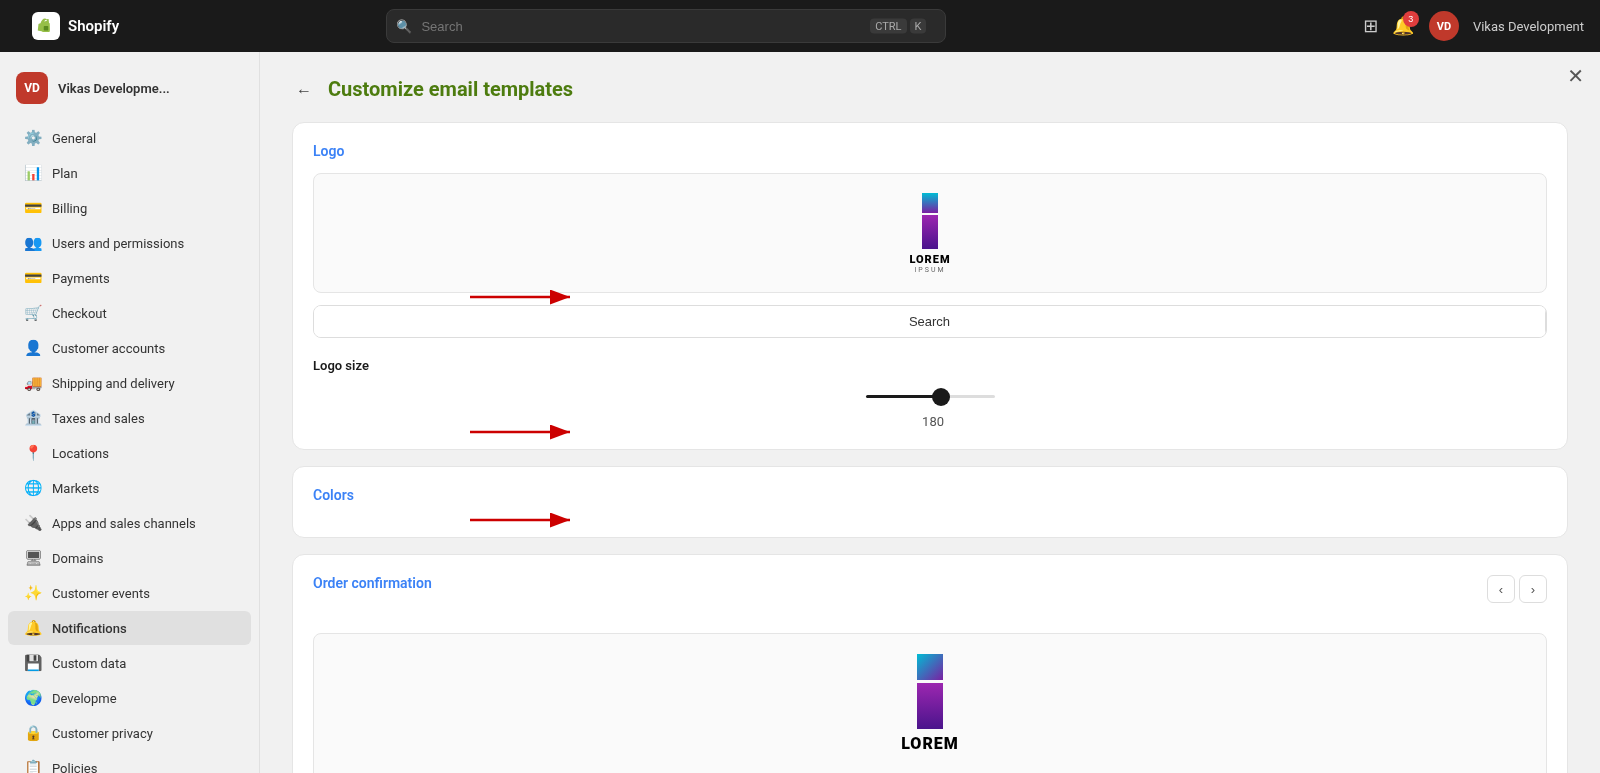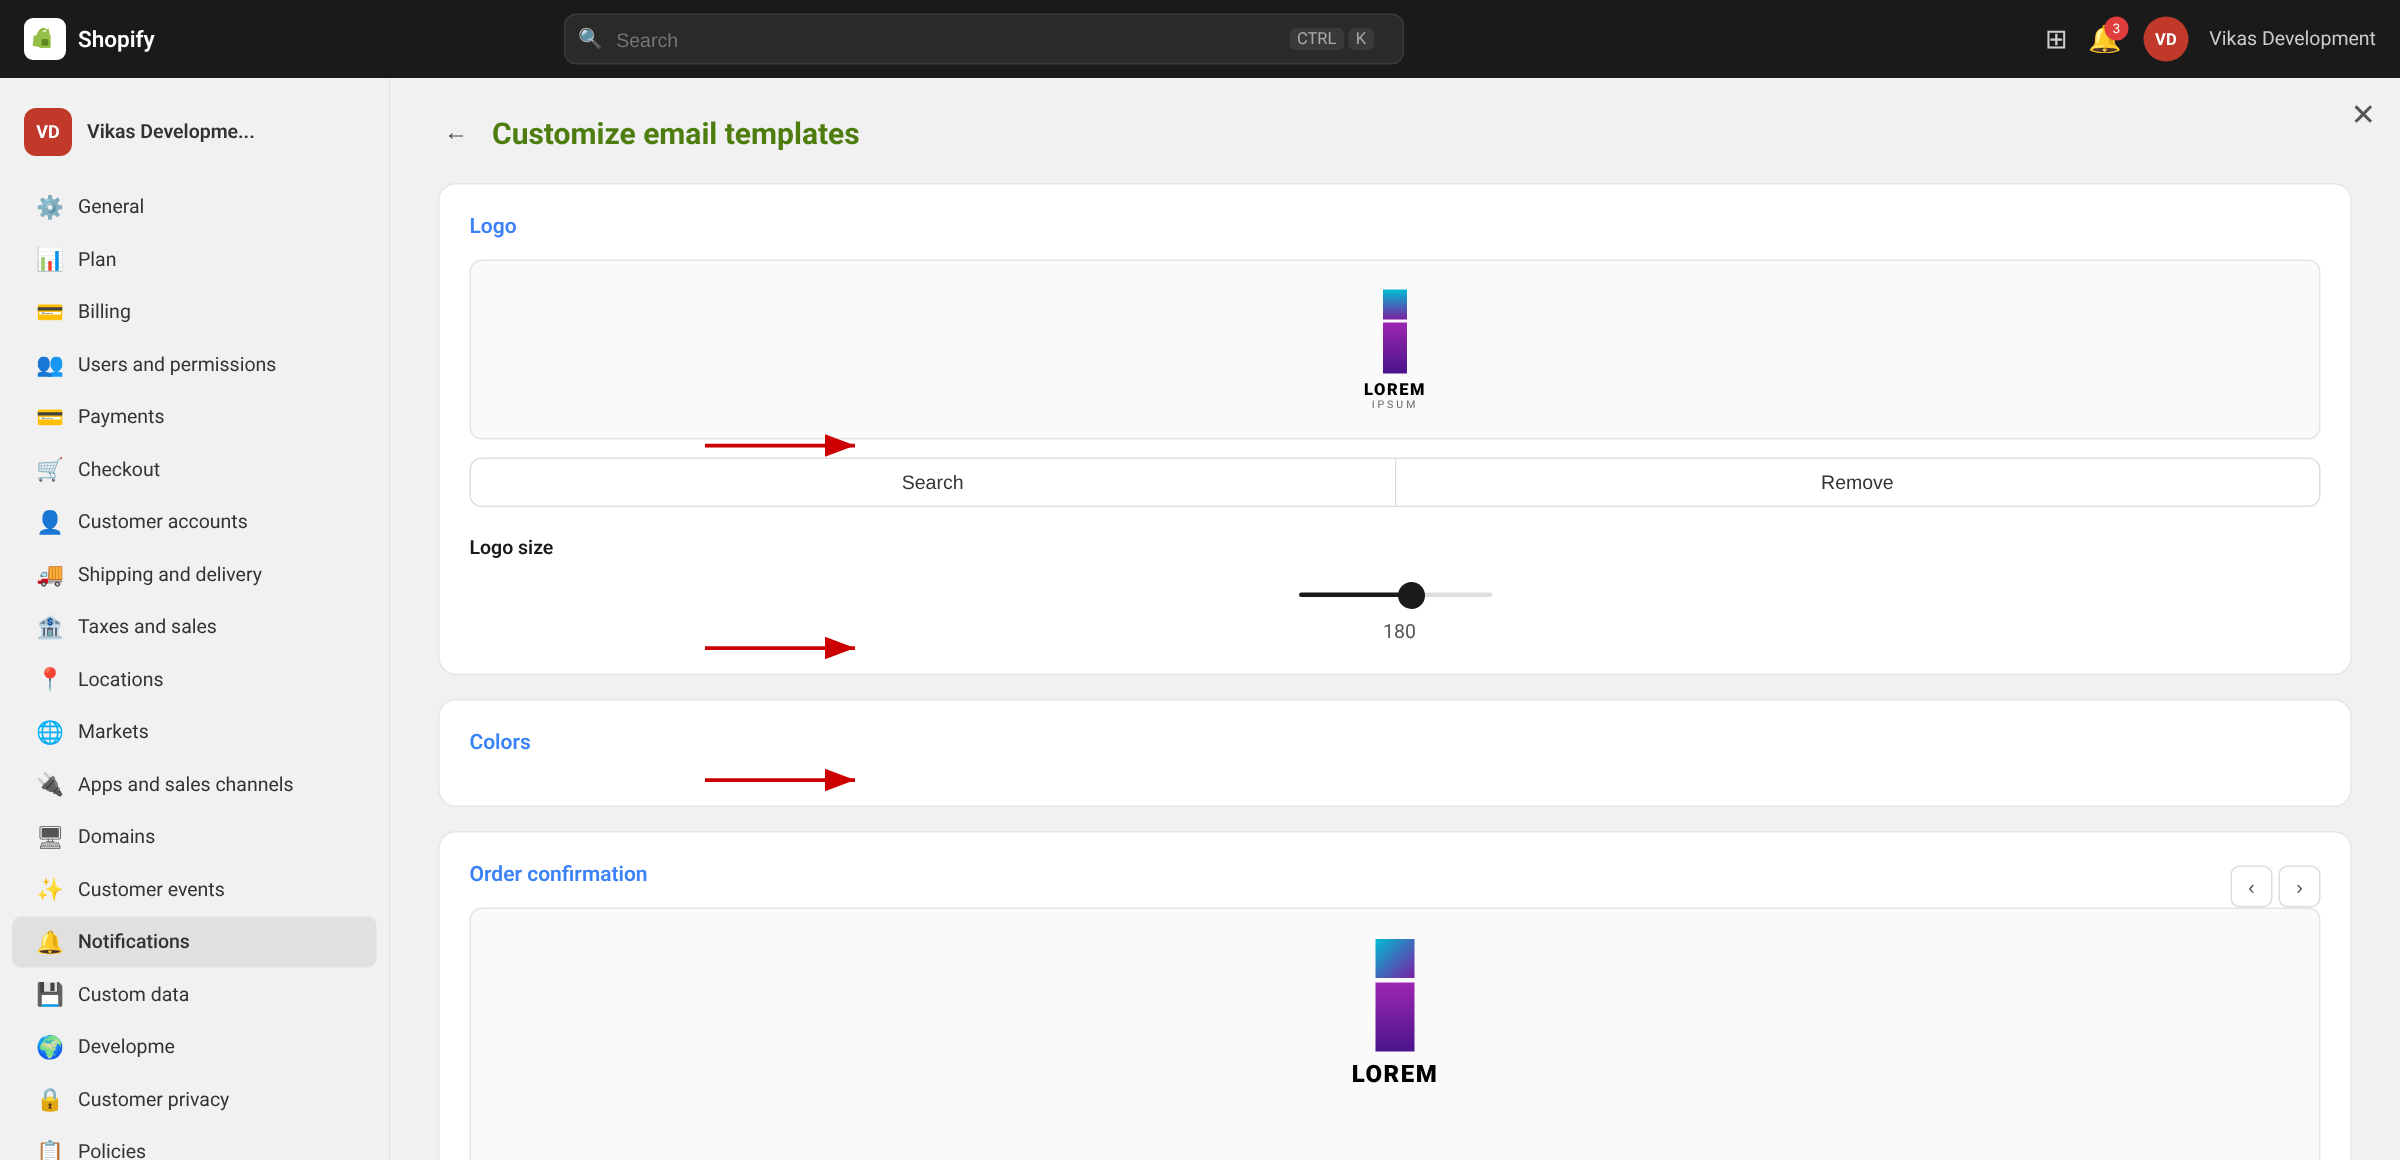--- a/index.html
+++ b/index.html
@@ -15,20 +15,21 @@
       gap: 12px;
     }
     .shopify-logo {
       display: flex;
       align-items: center;
       gap: 8px;
       color: white;
       font-size: 15px;
       font-weight: 600;
       min-width: 140px;
+      margin-left: 16px;
     }
     .shopify-logo-icon {
       width: 28px;
       height: 28px;
       background: white;
       border-radius: 6px;
       display: flex;
       align-items: center;
       justify-content: center;
     }
@@ -303,23 +304,23 @@
       cursor: pointer;
     }
     .accent-label {
       font-size: 13px;
       color: #333;
     }
 
     
     .order-confirm-header {
       display: flex;
-      align-items: flex-end;
+      align-items: flex-start;
       justify-content: space-between;
-      margin-bottom: 0;
+      margin-bottom: 28px;
     }
     .nav-arrows {
       display: flex;
       gap: 4px;
     }
     .arrow-btn {
       width: 28px;
       height: 28px;
       border: 1px solid #ddd;
       border-radius: 6px;
@@ -504,21 +505,20 @@
             <div style="width:16px; height:20px; background: linear-gradient(180deg,#00bcd4,#7b1fa2); margin-bottom:2px;"></div>
             <div style="width:16px; height:34px; background: linear-gradient(180deg,#9c27b0,#4a148c);"></div>
             <div style="font-size:11px; font-weight:900; letter-spacing:1px; margin-top:4px;">LOREM</div>
             <div style="font-size:7px; letter-spacing:2px; color:#666;">IPSUM</div>
           </div>
         </div>
       </div>
 
       <div class="btn-row">
         <button class="btn-half">Search</button>
-        <button class="btn-half">Remove</button>
       </div>
 
       <div class="logo-size-section">
         <div class="logo-size-label">Logo size</div>
         <div class="slider-row">
           <div class="slider-wrap">
             <input type="range" min="0" max="300" value="180" style="background: linear-gradient(to right, rgb(26, 26, 26) 0%, rgb(26, 26, 26) 60%, rgb(221, 221, 221) 60%, rgb(221, 221, 221) 100%);">
           </div>
           <span class="slider-value">180</span>
         </div>

